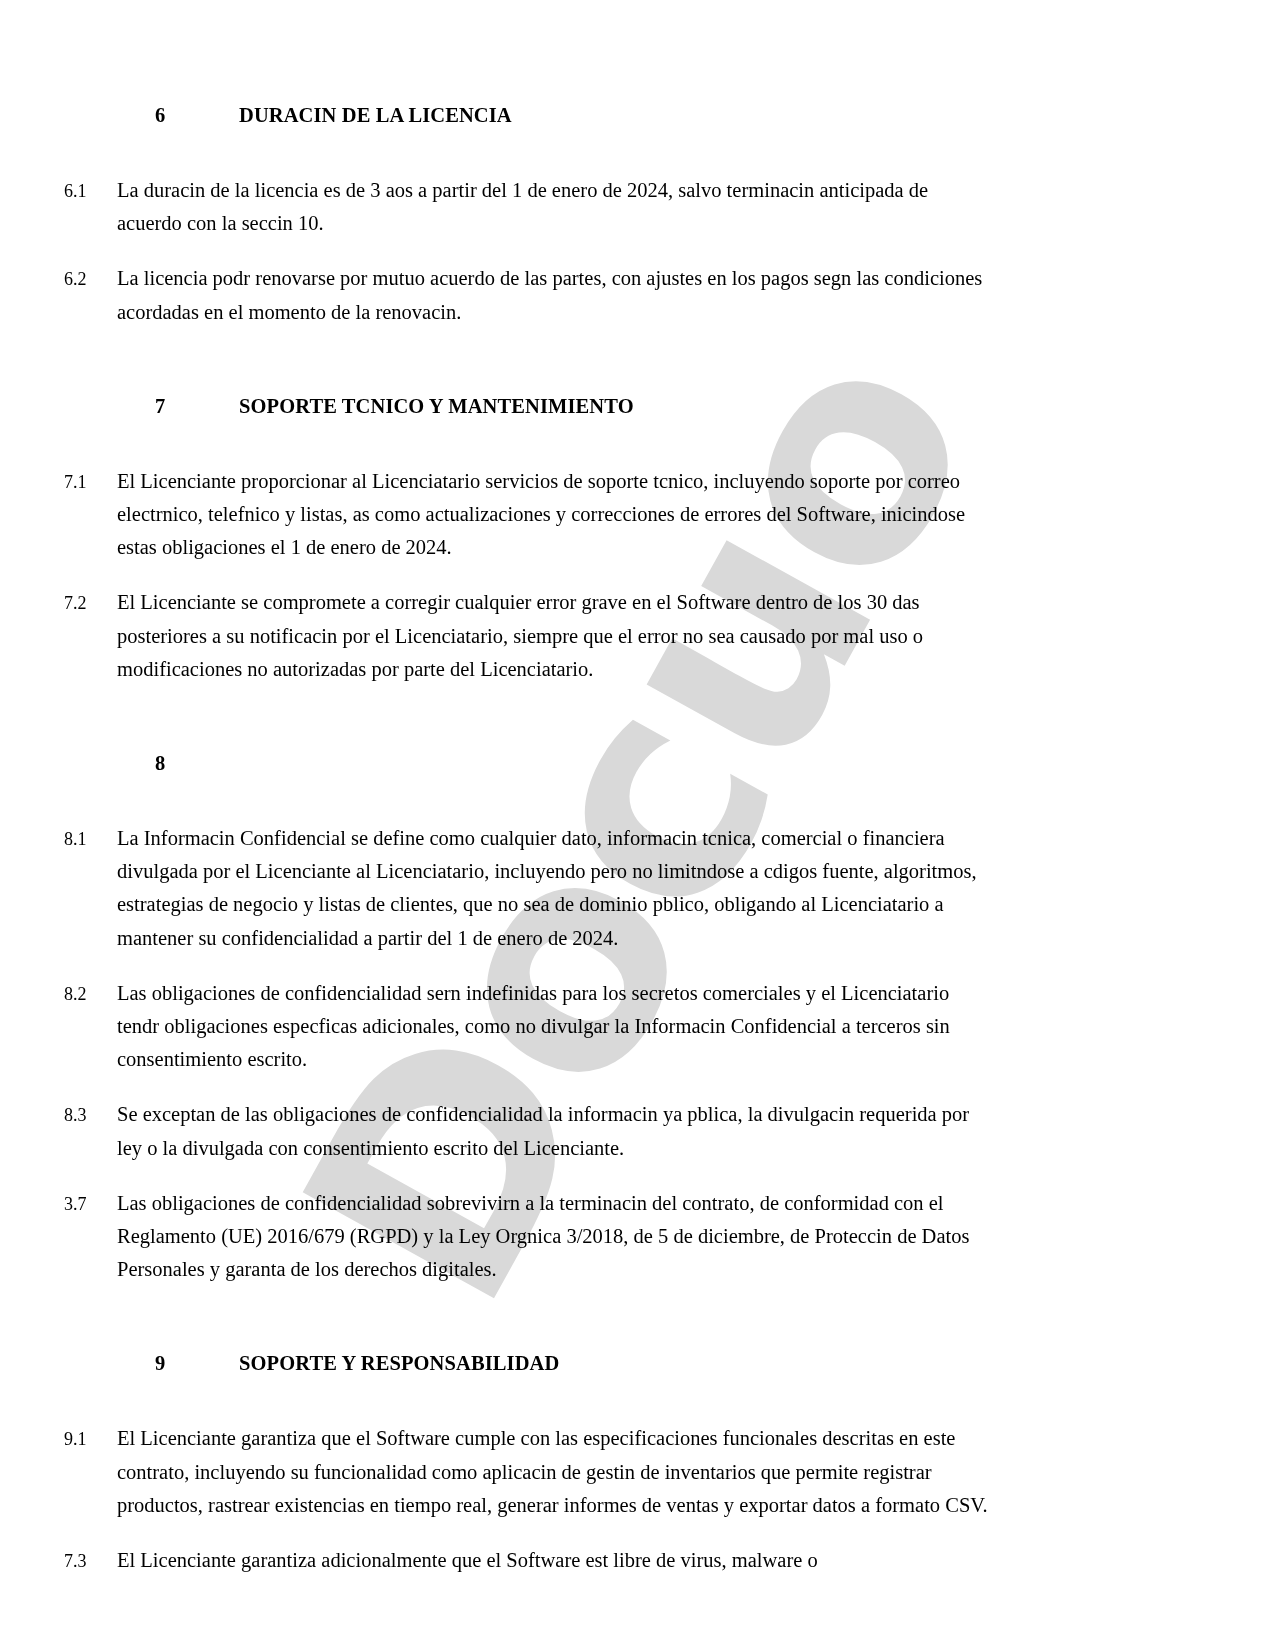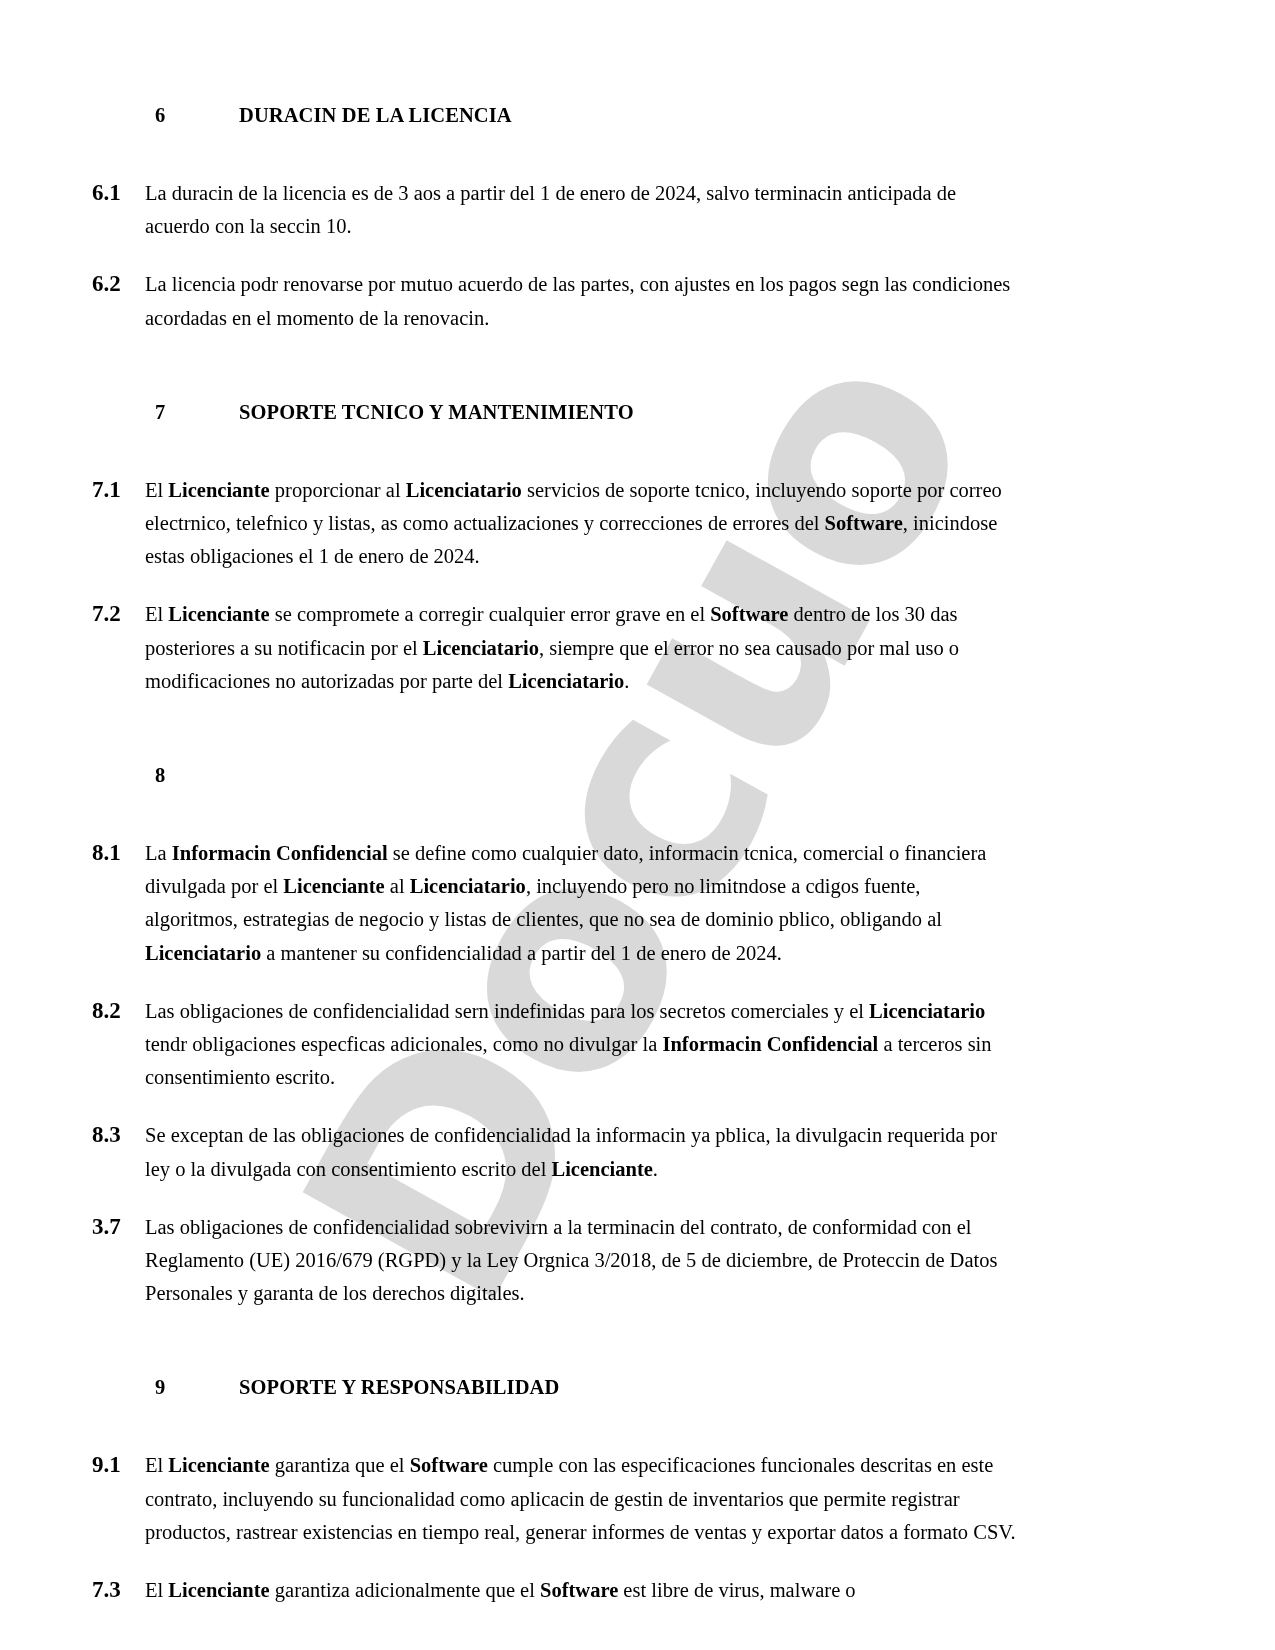--- a/index.html
+++ b/index.html
@@ -69,30 +69,29 @@
   .clause {
     display: flex;
     align-items: baseline;
     font-size: 20.5px;
     line-height: 1.62;
     margin: 0;
   }
   .clause .cl-num {
     width: 53px;
     flex: 0 0 53px;
-    margin-left: 92px;
-    font-size: 23px;
-    font-weight: bold;
+    margin-left: 64px;
+    font-size: 18px;
   }
   .clause .cl-body {
     flex: 1;
     max-width: 872px;
     padding-right: 0;
   }
-  .clause .cl-body b { font-weight: 700; }
+  .clause .cl-body b { font-weight: 400; }
 
   .gap-head { height: 47px; }
   .gap-clause { height: 22px; }
   .gap-section { height: 66px; }
   .top-pad { height: 104px; }
 </style>
 </head>
 <body>
 
 <div id="page">

